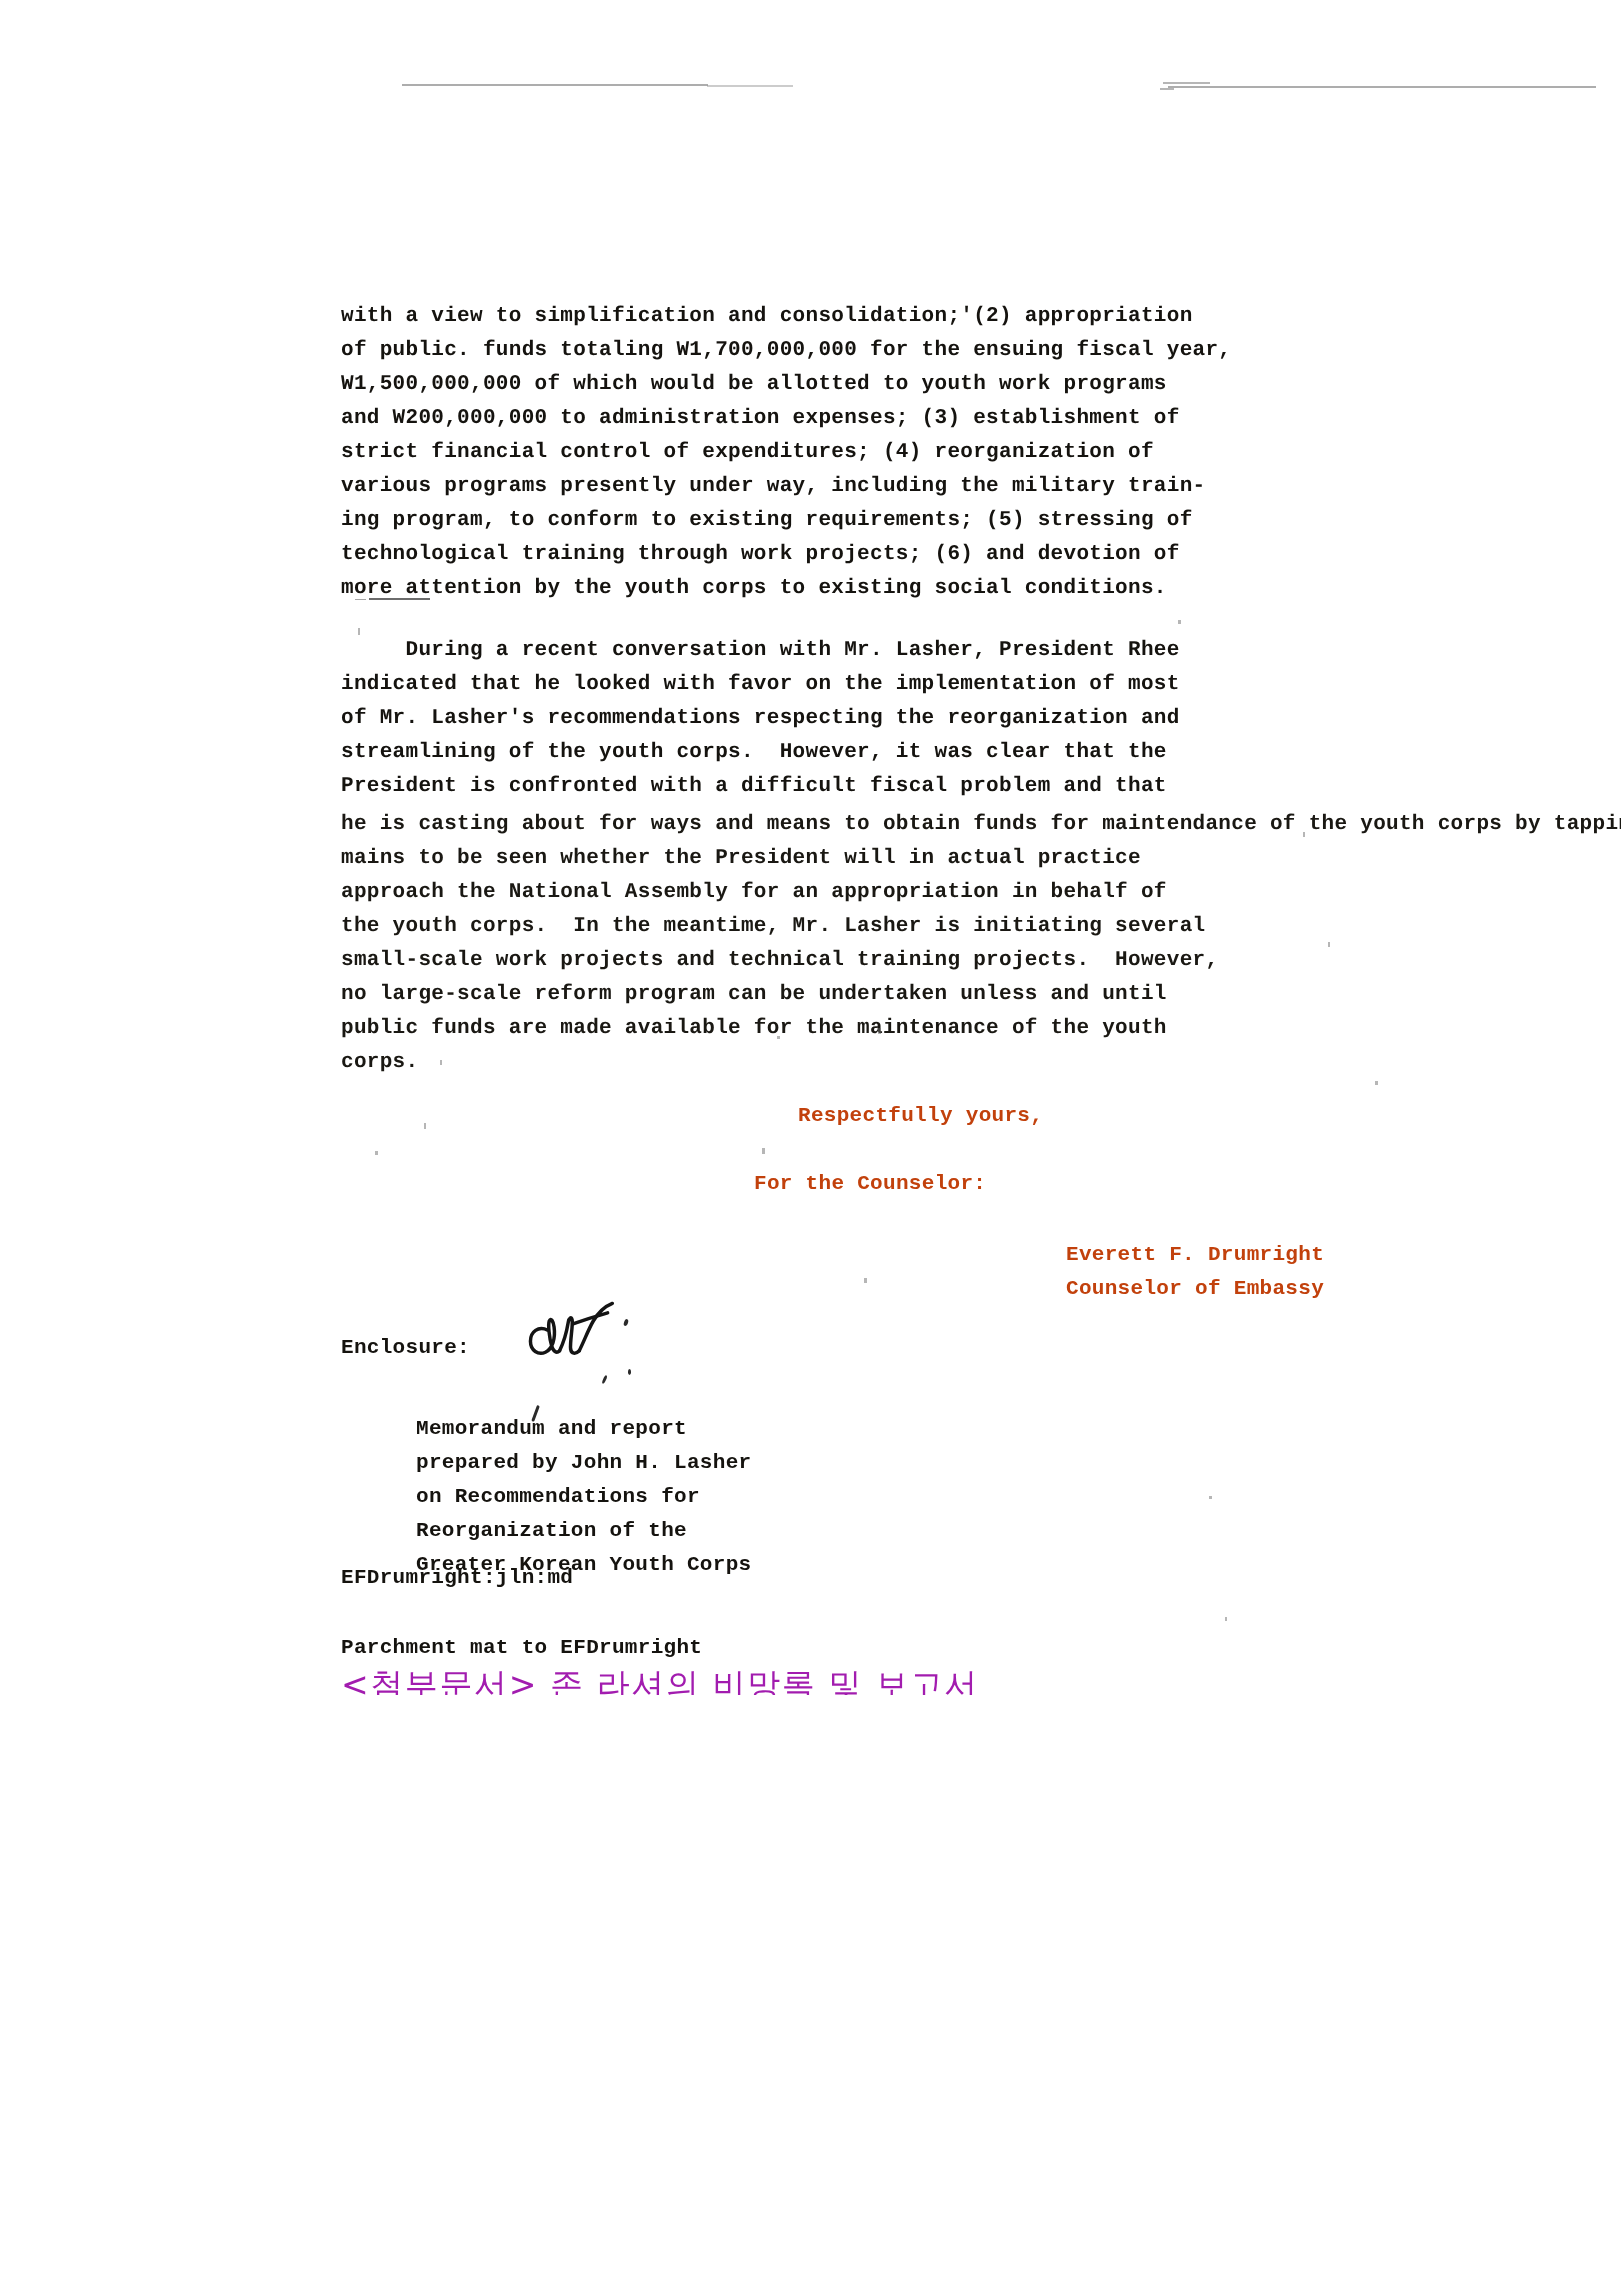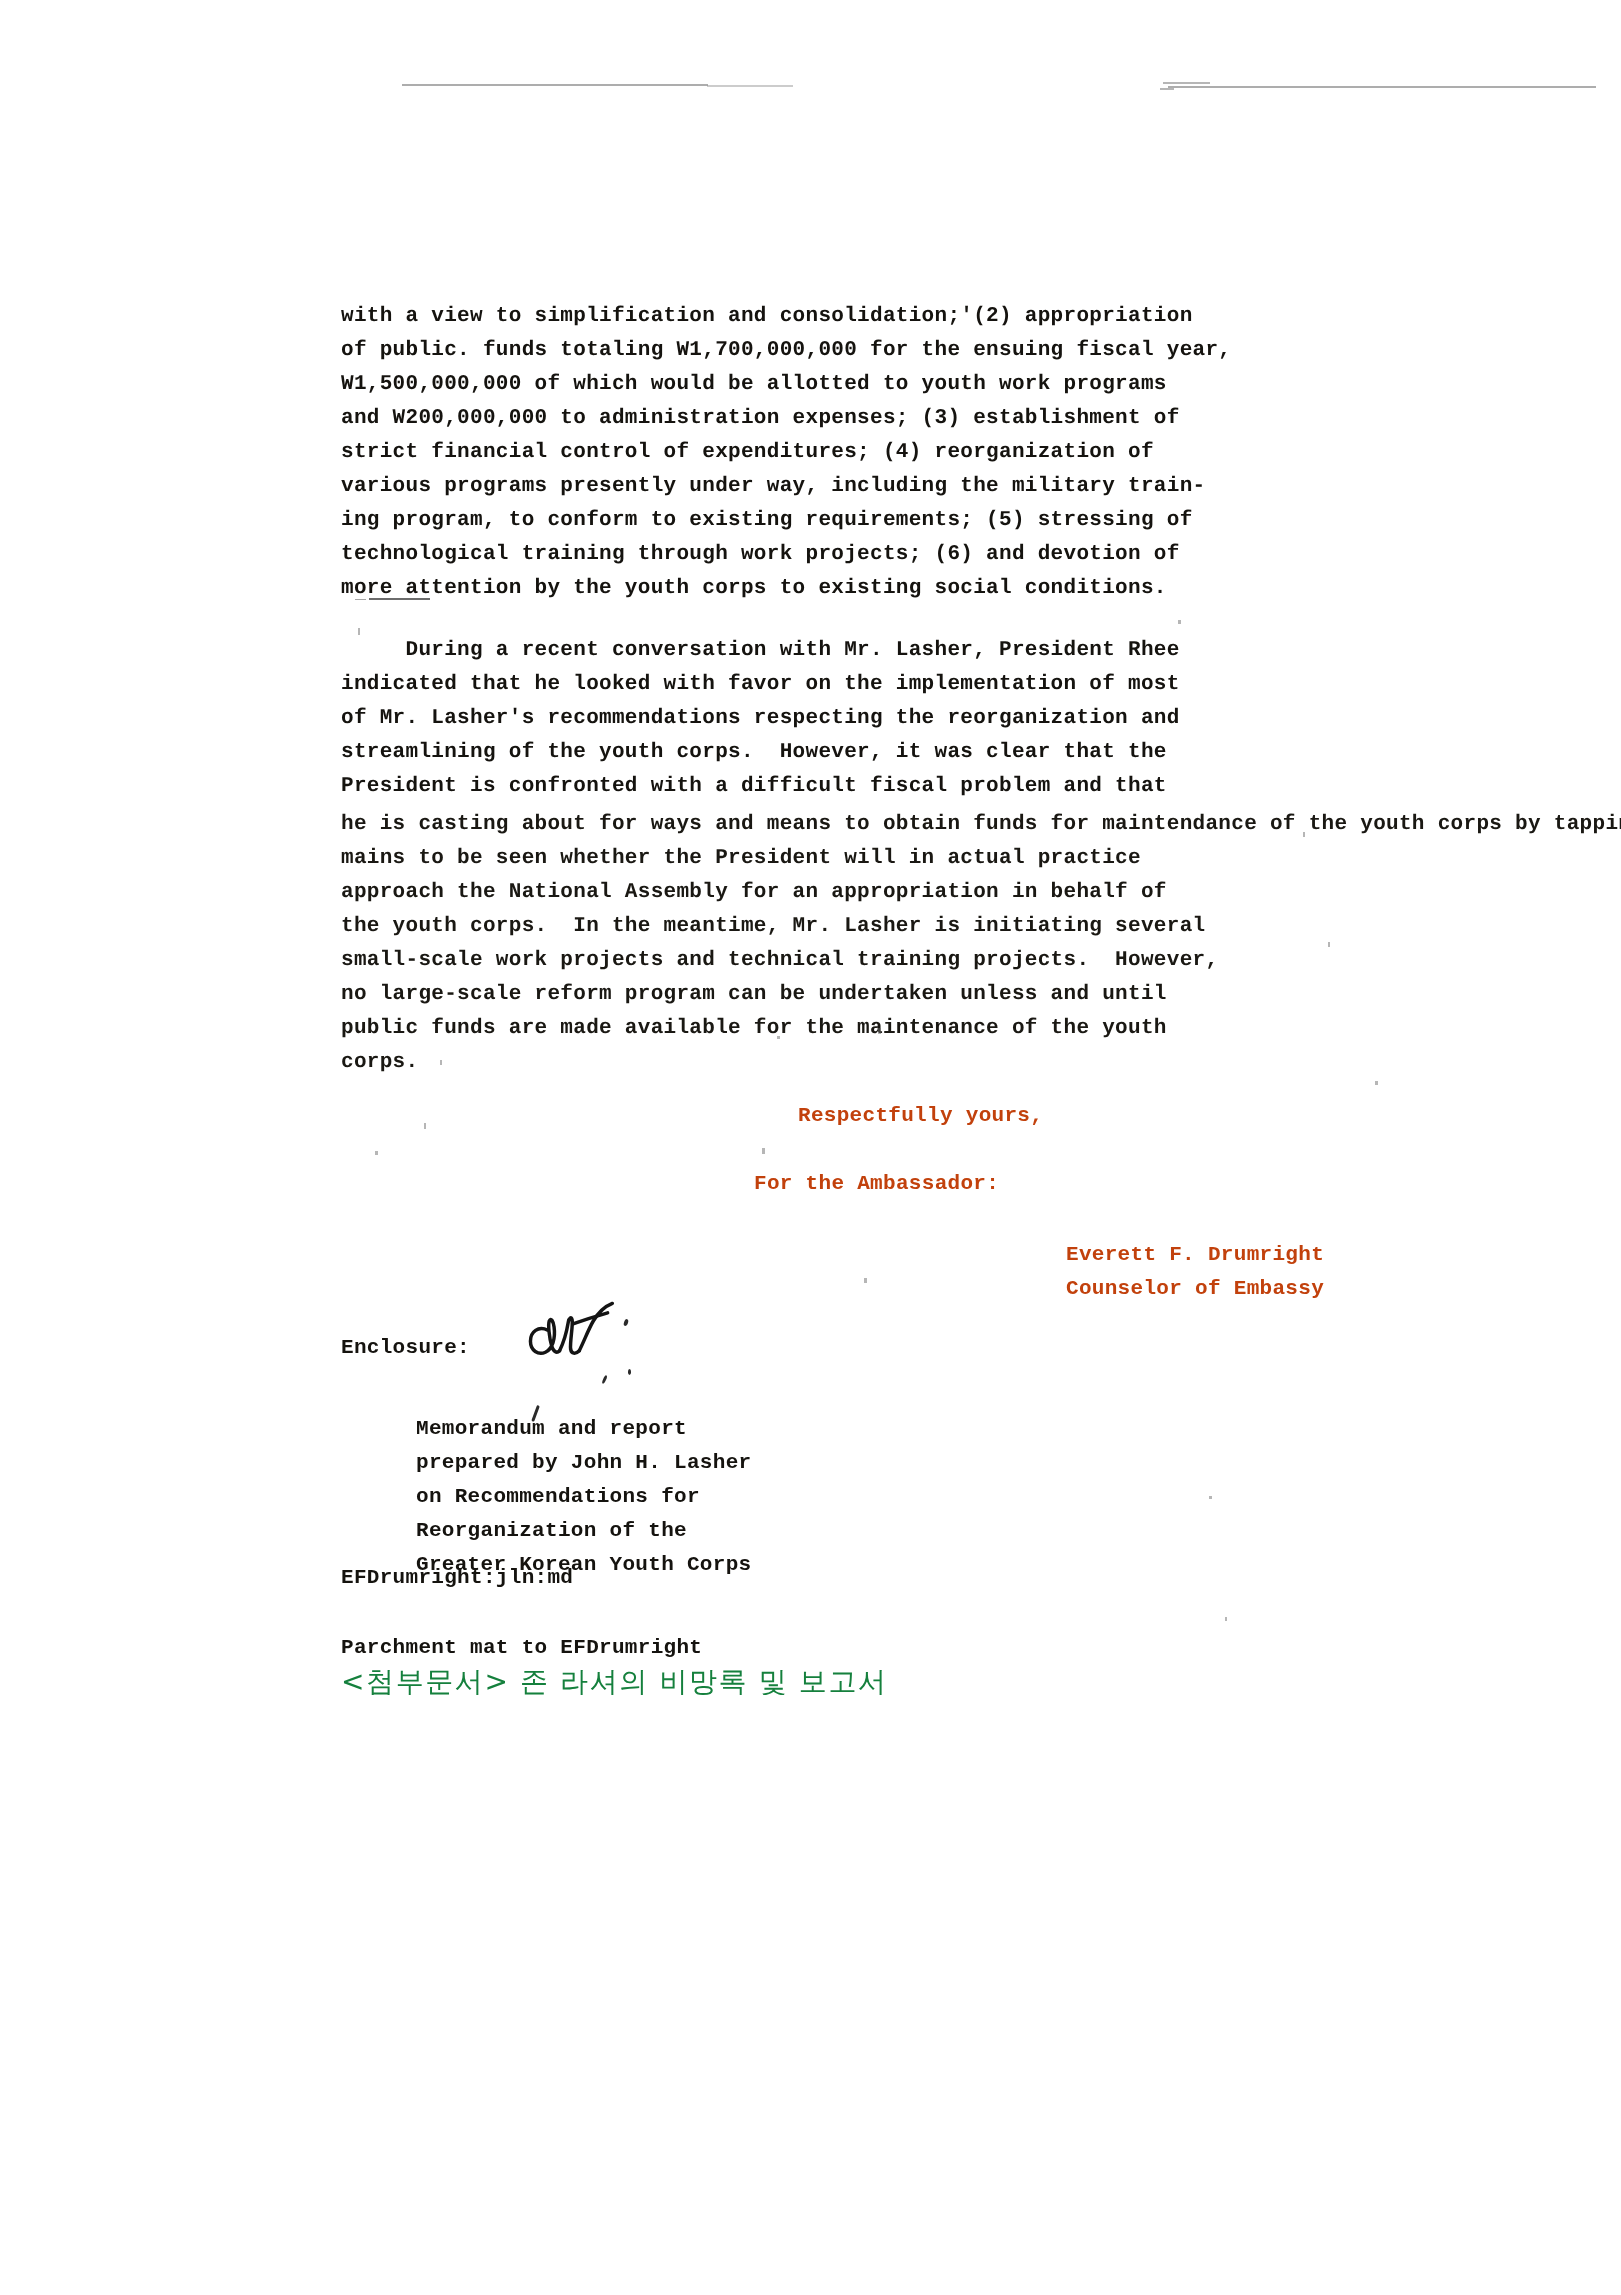--- a/index.html
+++ b/index.html
@@ -123,23 +123,23 @@
   .fleck.f2 { left: 603px; top: 1375px; width:3.1px;  height:9.4px; transform:rotate(24deg);}
   .fleck.f3 { left: 628px; top: 1369px; width:3.1px;  height:5.5px;  }
   .fleck.f4 { left: 534px; top: 1405px; width:3.1px;  height:17.3px; transform:rotate(20deg); border-radius:1.6px;}
 
   
   #korean-caption {
     position: absolute;
     left: 341px;
     top: 1663px;
     font-family: "DejaVu Sans", "Liberation Sans", sans-serif;
-    font-size: 28px;
+    font-size: 33px;
     letter-spacing: 1.6px;
-    color: #15803d;
+    color: #a21caf;
     white-space: pre;
     font-weight: 400;
   }
 
   
   #page-number {
     position: absolute;
     left: 0;
     top: 1978px;
     width: 1622px;
@@ -209,21 +209,21 @@
 mains to be seen whether the President will in actual practice
 approach the National Assembly for an appropriation in behalf of
 the youth corps.  In the meantime, Mr. Lasher is initiating several
 small-scale work projects and technical training projects.  However,
 no large-scale reform program can be undertaken unless and until
 public funds are made available for the maintenance of the youth
 corps.</div>
 
   <div class="closing" id="respectfully">Respectfully yours,</div>
 
-  <div class="closing" id="for-ambassador">For the Ambassador:</div>
+  <div class="closing" id="for-ambassador">For the Counselor:</div>
 
   <div class="closing" id="signer-block">Everett F. Drumright
 Counselor of Embassy</div>
 
   <div class="block" id="enclosure-label">Enclosure:</div>
 
   <div id="handwritten-initials">
     <svg viewBox="0 0 160 86" xmlns="http://www.w3.org/2000/svg">
       <g fill="none" stroke="#141414" stroke-width="4.4" stroke-linecap="round" stroke-linejoin="round">
 

